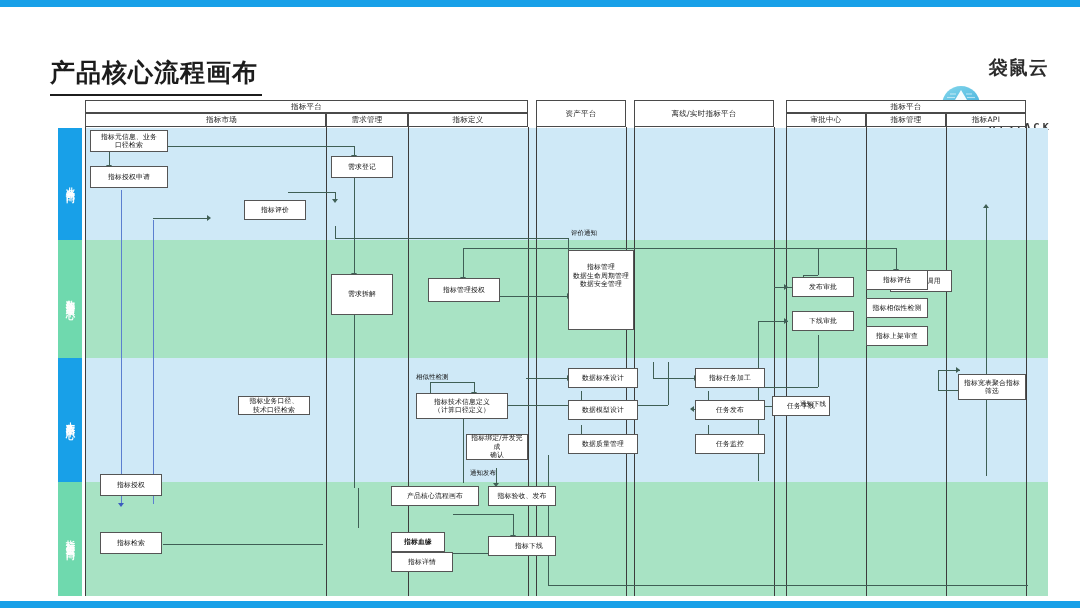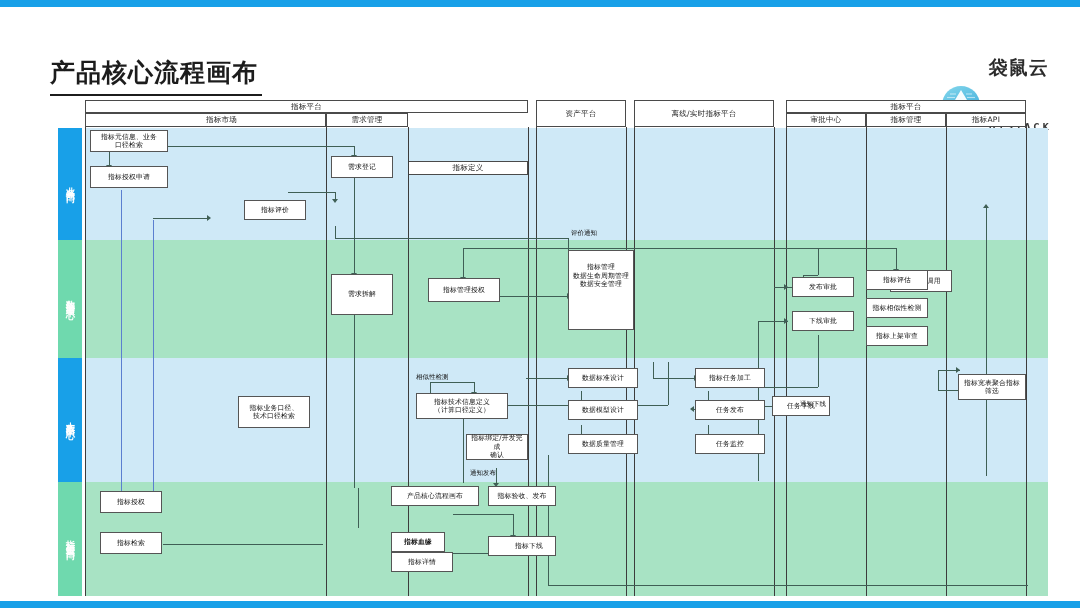--- a/index.html
+++ b/index.html
@@ -181,21 +181,21 @@
     <div class="role-strip c-blue" style="top:258px; height:124px;">
       <span class="rlabel">大数据中心</span>
     </div>
     <div class="role-strip c-green" style="top:382px; height:114px;">
       <span class="rlabel">指标主管部门</span>
     </div>
 
     <div class="hdr top" style="left:27px; top:0px; width:443px;">指标平台</div>
     <div class="hdr sub" style="left:27px;  top:13px; width:241px;padding-left:32px;">指标市场</div>
     <div class="hdr sub" style="left:268px; top:13px; width:82px;">需求管理</div>
-    <div class="hdr sub" style="left:350px; top:13px; width:120px;margin-top:48px;">指标定义</div>
+    <div class="hdr sub" style="left:350px; top:13px; width:120px;">指标定义</div>
 
     <div class="hdr top" style="left:478px; top:0px; width:90px; height:27px;">资产平台</div>
 
     <div class="hdr top" style="left:576px; top:0px; width:140px; height:27px;">离线/实时指标平台</div>
 
     <div class="hdr top" style="left:728px; top:0px; width:240px;">指标平台</div>
     <div class="hdr sub" style="left:728px; top:13px; width:80px;">审批中心</div>
     <div class="hdr sub" style="left:808px; top:13px; width:80px;">指标管理</div>
     <div class="hdr sub" style="left:888px; top:13px; width:80px;">指标API</div>
 
@@ -343,39 +343,39 @@
 
     <div class="box group" style="left:510px; top:150px; width:66px; height:80px;"><br>      指标管理<br>      数据生命周期管理<br>      数据安全管理<br>    </div>
 
     <div class="box" style="left:734px; top:177px; width:62px; height:20px;">发布审批</div>
     <div class="box" style="left:734px; top:211px; width:62px; height:20px;">下线审批</div>
 
     <div class="box" style="left:808px; top:170px; width:62px; height:20px;">指标评估</div>
     <div class="box" style="left:808px; top:198px; width:62px; height:20px;">指标相似性检测</div>
     <div class="box" style="left:808px; top:226px; width:62px; height:20px;">指标上架审查</div>
 
-    <div class="box" style="left:180px; top:296px; width:72px; height:32px;">指标业务口径、<br>技术口径检索</div>
+    <div class="box" style="left:180px; top:296px; width:72px; height:19px;">指标业务口径、<br>技术口径检索</div>
 
     <div class="box" style="left:358px; top:293px; width:92px; height:26px;">指标技术信息定义<br>（计算口径定义）</div>
 
     <div class="box" style="left:510px; top:268px; width:70px; height:20px;">数据标准设计</div>
     <div class="box" style="left:510px; top:300px; width:70px; height:20px;">数据模型设计</div>
     <div class="box" style="left:510px; top:334px; width:70px; height:20px;">数据质量管理</div>
 
     <div class="box" style="left:637px; top:268px; width:70px; height:20px;">指标任务加工</div>
     <div class="box" style="left:637px; top:300px; width:70px; height:20px;">任务发布</div>
     <div class="box" style="left:637px; top:334px; width:70px; height:20px;">任务监控</div>
 
     <div class="box" style="left:714px; top:296px; width:58px; height:20px;">任务下线</div>
 
     <div class="box" style="left:900px; top:274px; width:68px; height:26px;">指标宽表聚合指标<br>筛选</div>
 
     <div class="box" style="left:408px; top:334px; width:62px; height:26px;">指标绑定/开发完成<br>确认</div>
 
-    <div class="box" style="left:42px; top:391px; width:62px; height:22px;text-align:right;">指标授权</div>
+    <div class="box" style="left:42px; top:374px; width:62px; height:22px;text-align:right;">指标授权</div>
     <div class="box" style="left:42px; top:432px; width:62px; height:22px;">指标检索</div>
 
     <div class="box" style="left:333px; top:386px; width:88px; height:20px;">产品核心流程画布</div>
     <div class="box" style="left:333px; top:432px; width:54px; height:20px;font-weight:bold;">指标血缘</div>
     <div class="box" style="left:333px; top:452px; width:62px; height:20px;">指标详情</div>
 
     <div class="box" style="left:430px; top:386px; width:68px; height:20px;">指标验收、发布</div>
     <div class="box" style="left:430px; top:436px; width:68px; height:20px;padding-left:16px;">指标下线</div>
 
     <div class="edge-label" style="left:513px; top:129px;">评价通知</div>

